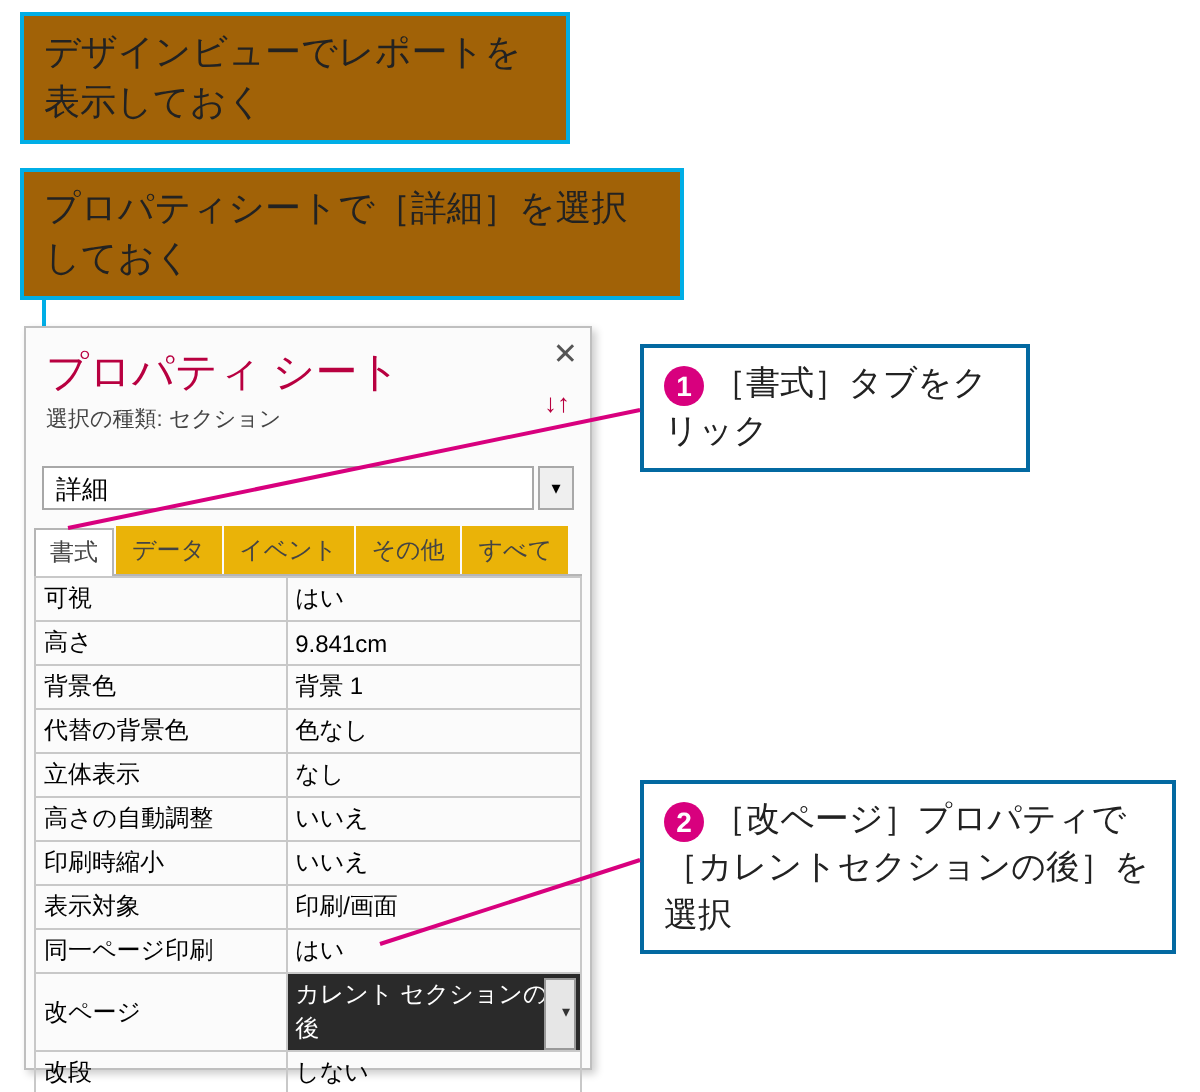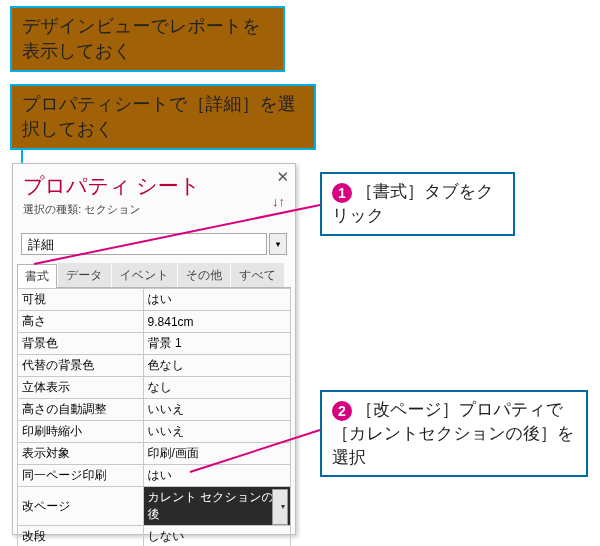--- a/index.html
+++ b/index.html
@@ -13,21 +13,21 @@
     .cyan-box {
       border: 2px solid #00aee6;
       background: #a16207;
       padding: 6px 10px;
       font-size: 18px;
       line-height: 1.4;
       position: absolute;
       color: #222;
     }
     .cyan-box.top { top: 6px; left: 10px; width: 275px; }
-    .cyan-box.bottom { top: 84px; left: 10px; width: 306px; }
+    .cyan-box.bottom { top: 84px; left: 10px; width: 332px; }
 
     .panel {
       position: absolute;
       top: 163px;
       left: 12px;
       width: 284px;
       height: 372px;
       background: #fbfbfb;
       border: 1px solid #bfbfbf;
       box-shadow: 2px 2px 4px rgba(0,0,0,0.2);
@@ -82,21 +82,21 @@
       margin: 6px 4px 0 4px;
       border-bottom: 1px solid #b5b5b5;
     }
     .tab {
       font-size: 12px;
       padding: 3px 7px;
       border: 1px solid transparent;
       border-bottom: none;
       color: #444;
       cursor: pointer;
-      background: #e5e5e5;
+      background: #eab308;
       margin-right: 1px;
     }
     .tab.active {
       border-color: #b5b5b5;
       background: #fff;
       position: relative;
       top: 1px;
     }
     .props {
       width: calc(100% - 8px);

